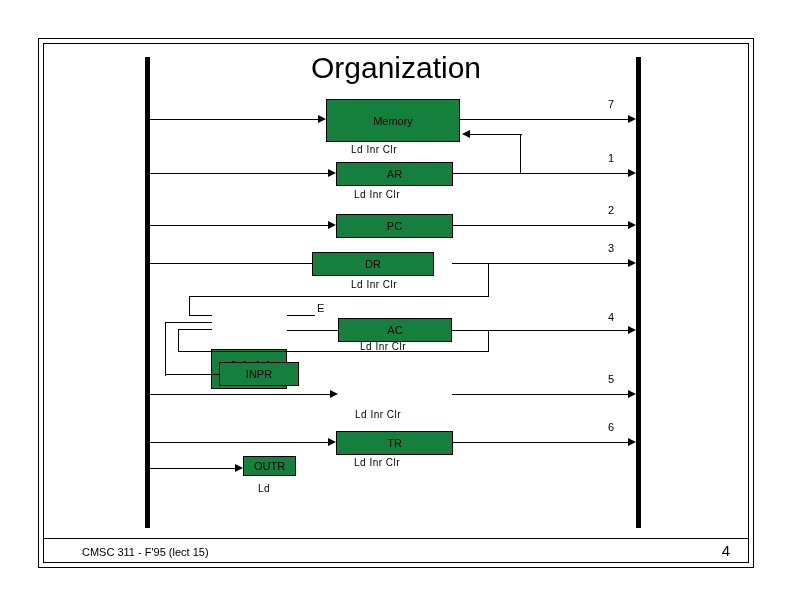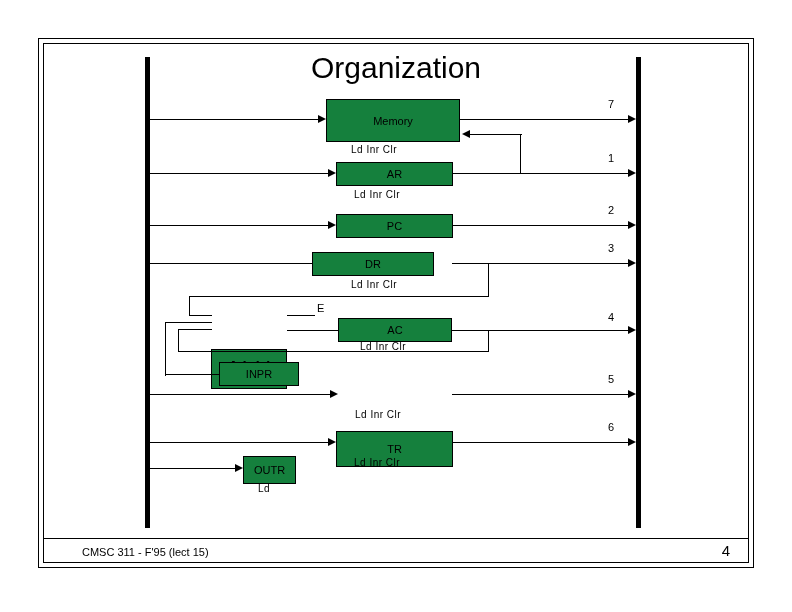--- a/index.html
+++ b/index.html
@@ -257,33 +257,33 @@
 
   <div class="ctl" style="left:355px; top:409px;">Ld Inr  Clr</div>
 
   <div class="hline" style="left:452px; top:394px; width:176px;"></div>
   <div class="arrow-r" style="left:628px; top:390px;"></div>
   <div class="busnum" style="left:608px; top:373px;">5</div>
 
   <div class="hline" style="left:150px; top:442px; width:178px;"></div>
   <div class="arrow-r" style="left:328px; top:438px;"></div>
 
-  <div class="blk" style="left:336px; top:431px; width:117px; height:36px;">
+  <div class="blk" style="left:336px; top:431px; width:117px; height:24px;">
     <span>TR</span>
   </div>
   <div class="ctl" style="left:354px; top:457px;">Ld Inr  Clr</div>
 
   <div class="hline" style="left:453px; top:442px; width:175px;"></div>
   <div class="arrow-r" style="left:628px; top:438px;"></div>
   <div class="busnum" style="left:608px; top:421px;">6</div>
 
   <div class="hline" style="left:150px; top:468px; width:85px;"></div>
   <div class="arrow-r" style="left:235px; top:464px;"></div>
 
-  <div class="blk" style="left:243px; top:456px; width:53px; height:28px;">
+  <div class="blk" style="left:243px; top:456px; width:53px; height:20px;">
     <span>OUTR</span>
   </div>
   <div class="ctl" style="left:258px; top:483px;">Ld</div>
 
   <div id="footer-rule"></div>
   <div id="footer-course">CMSC 311 - F'95 (lect 15)</div>
   <div id="footer-page">4</div>
 
 </div>
 

